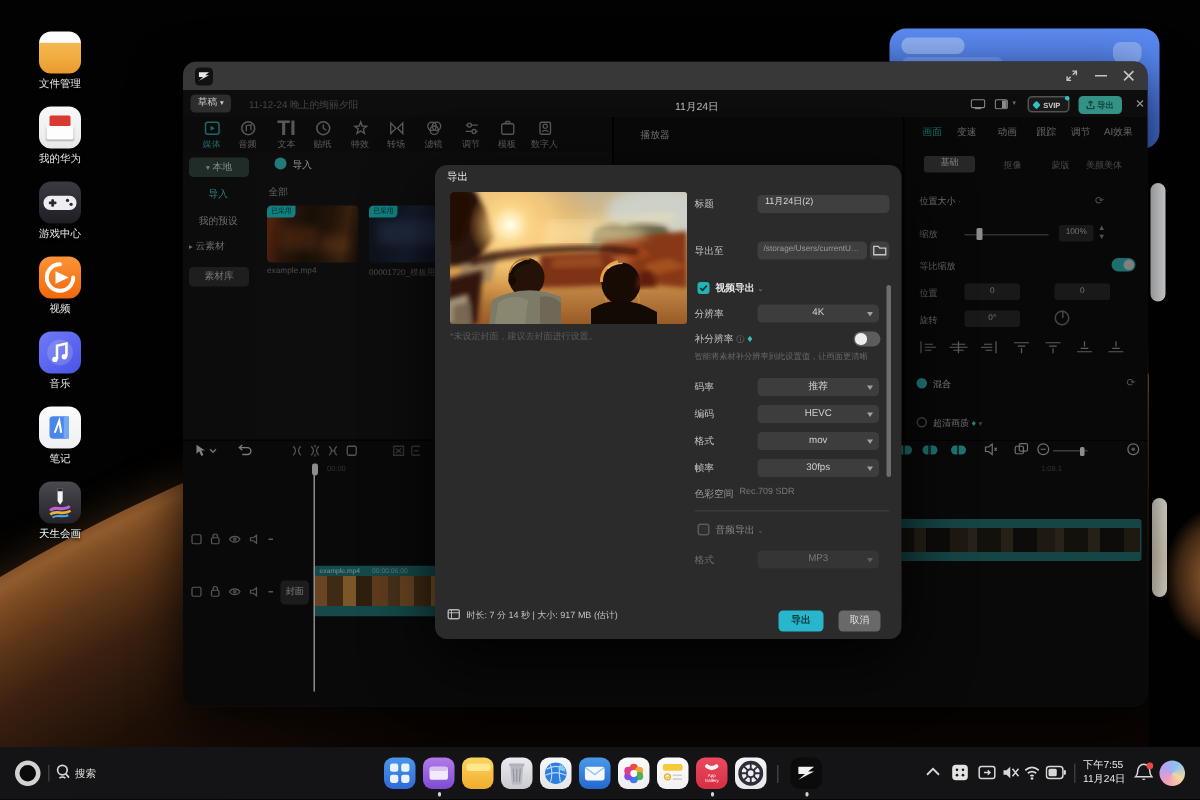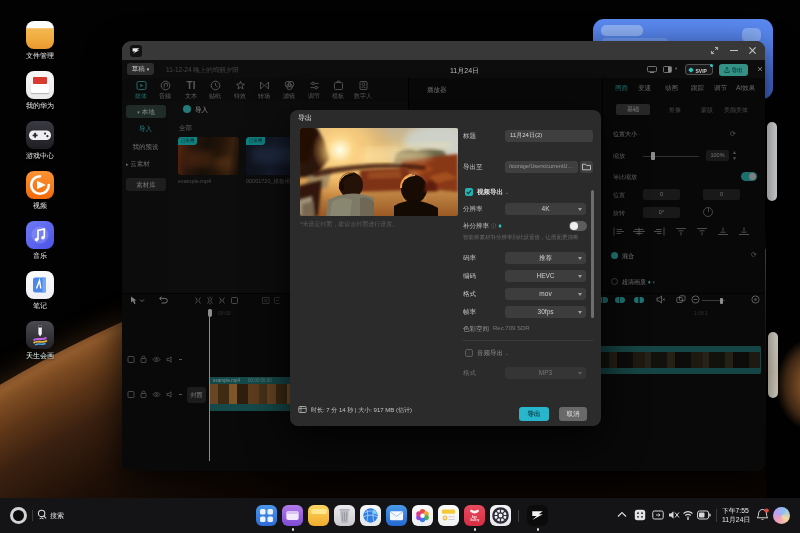--- a/index.html
+++ b/index.html
@@ -194,21 +194,21 @@
         <div class="t" style="color:#38bcbc">媒体</div>
       </div>
     <div class="tbi" style="left:33px">
         <svg width="11" height="11" viewBox="0 0 11 11">
           <circle cx="5.5" cy="5.5" r="4.3" fill="none" stroke="#a0a0a0" stroke-width="1"></circle>
           <path d="M4.2 7.5 V3.8 L7.3 3.2 V6.8" stroke="#a0a0a0" stroke-width="0.9" fill="none"></path>
         </svg>
         <div class="t">音频</div>
       </div>
     <div class="tbi" style="left:59px">
-        <div style="font-size:10px;color:#a0a0a0;font-weight:bold;height:11px;line-height:11px">TI</div>
+        <div style="font-size:14px;color:#a0a0a0;font-weight:bold;height:11px;line-height:11px">TI</div>
         <div class="t">文本</div>
       </div>
     <div class="tbi" style="left:83px">
         <svg width="11" height="11" viewBox="0 0 11 11">
           <circle cx="5.5" cy="5.5" r="4.3" fill="none" stroke="#a0a0a0" stroke-width="1"></circle>
           <path d="M5.5 3 V5.5 L7.5 6.8" stroke="#a0a0a0" stroke-width="0.9" fill="none"></path>
         </svg>
         <div class="t">贴纸</div>
       </div>
     <div class="tbi" style="left:108px">

